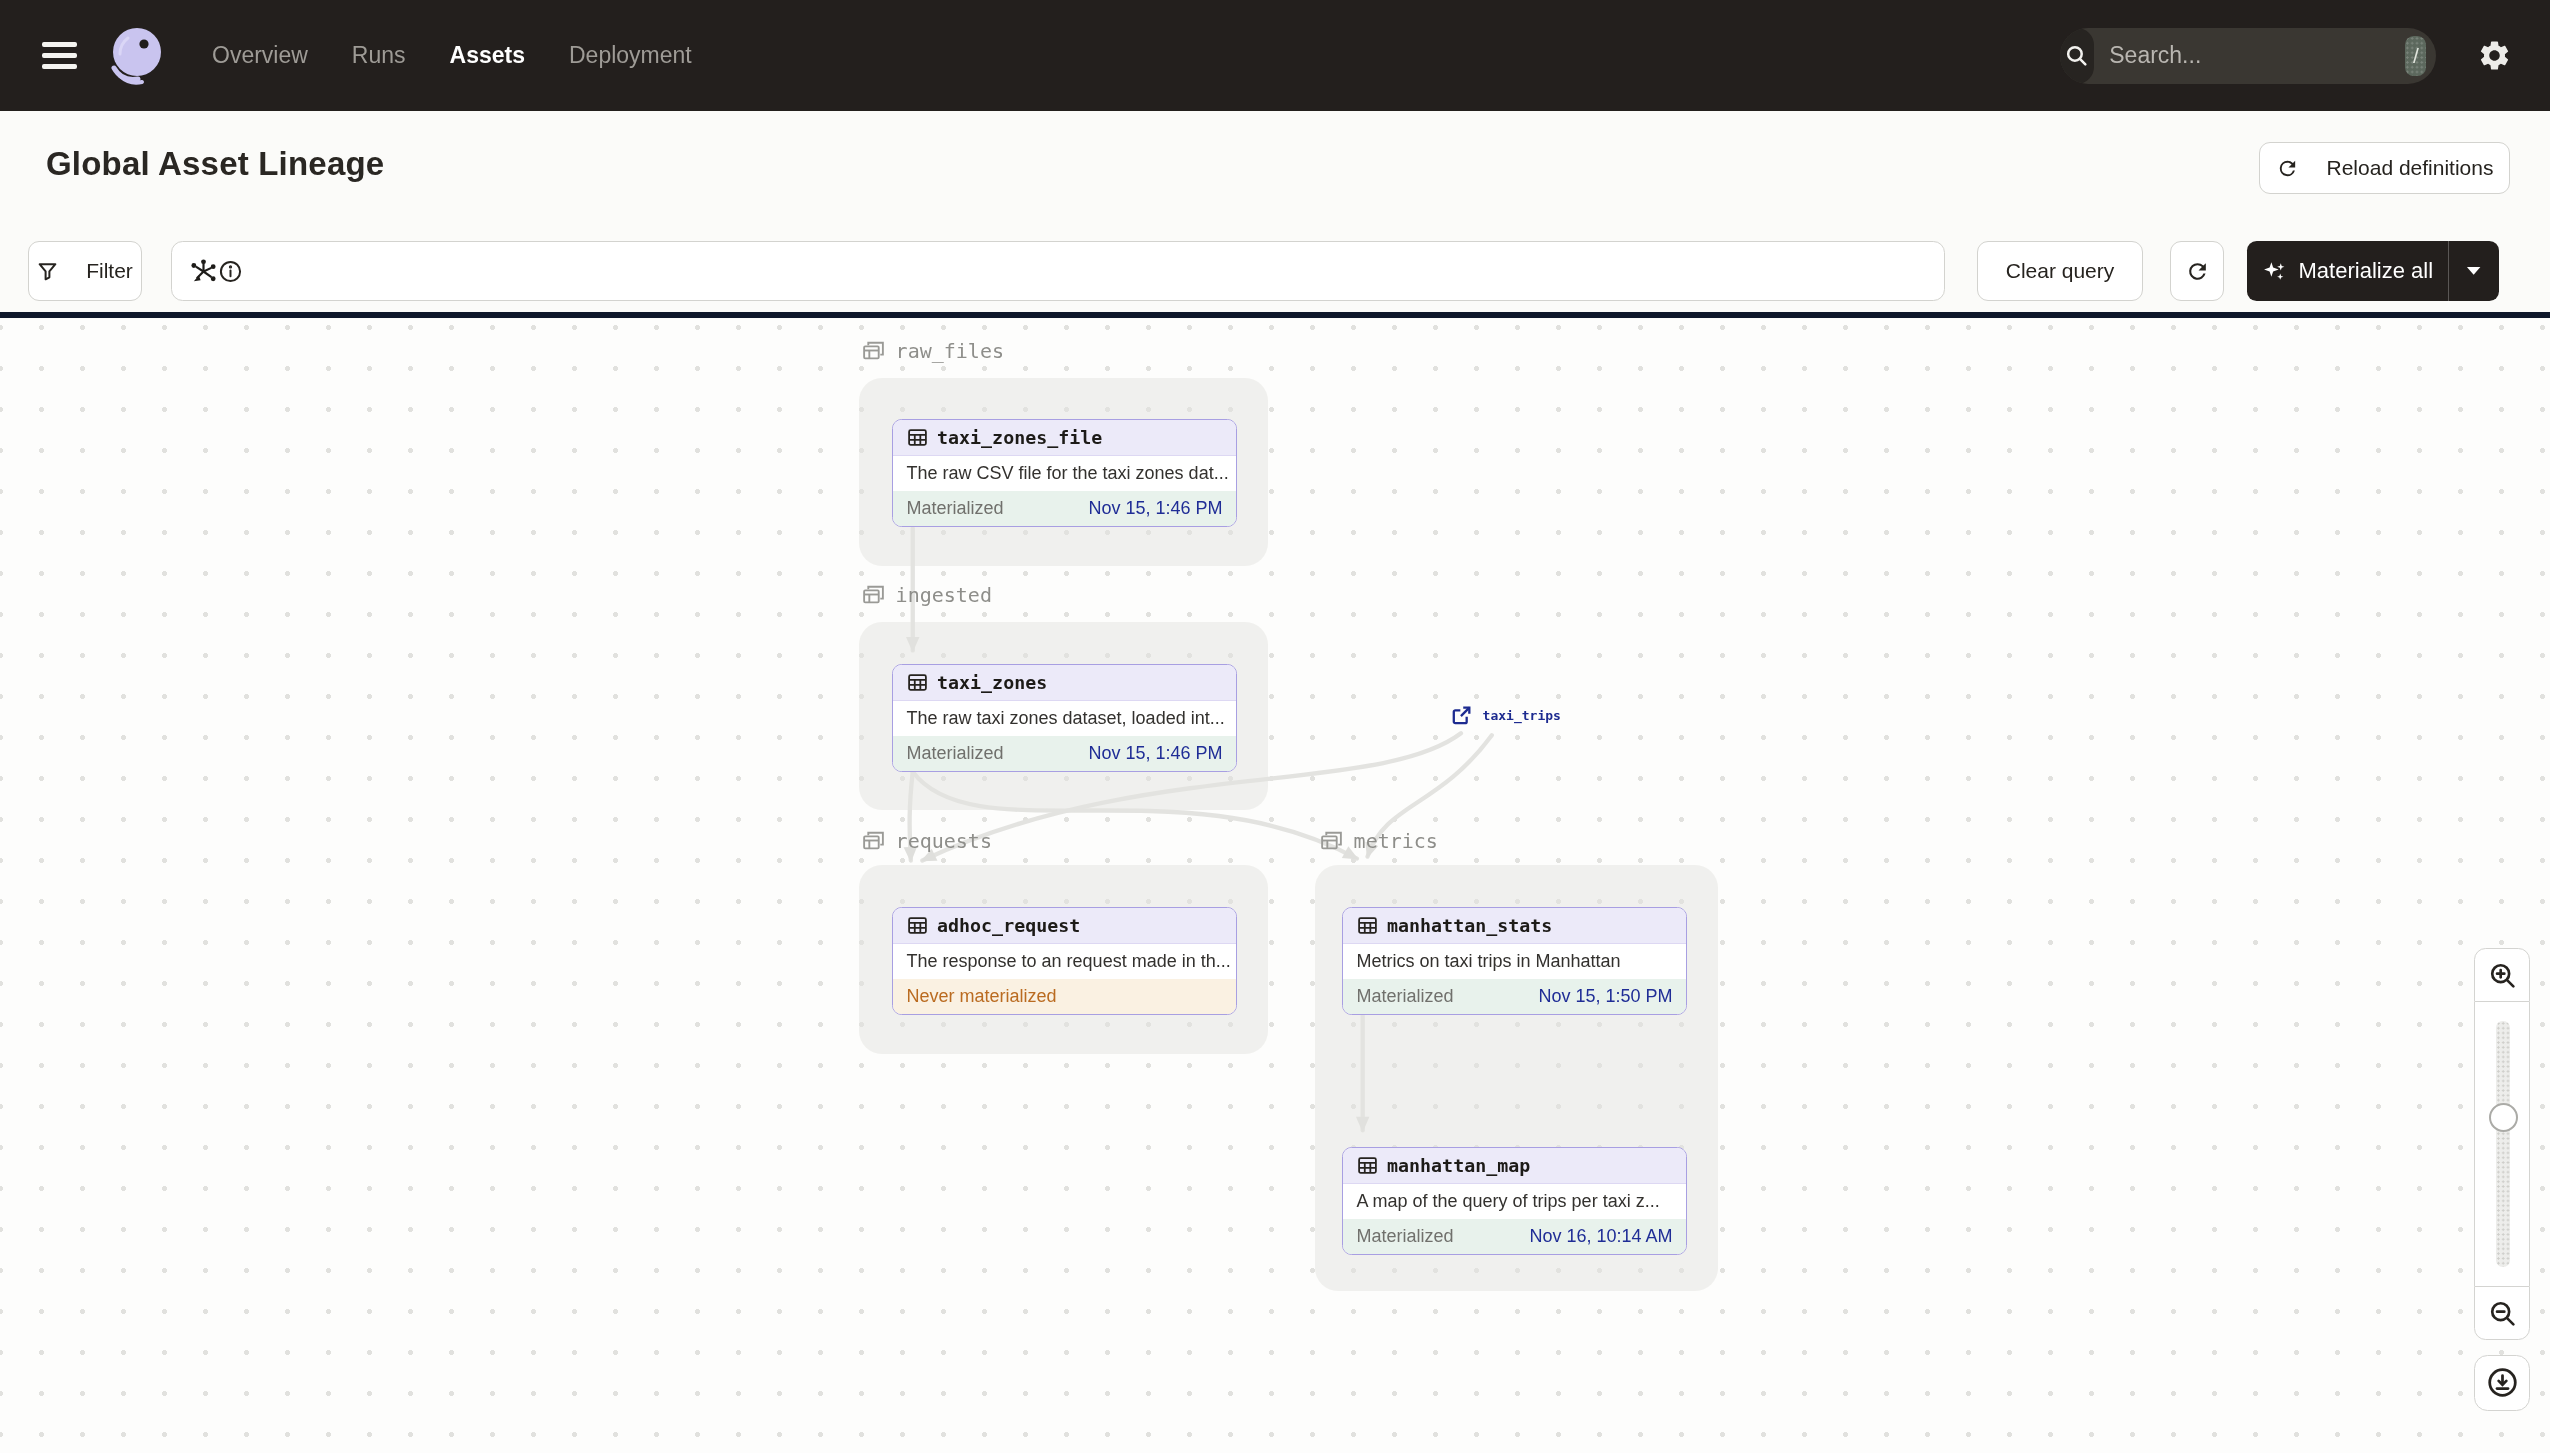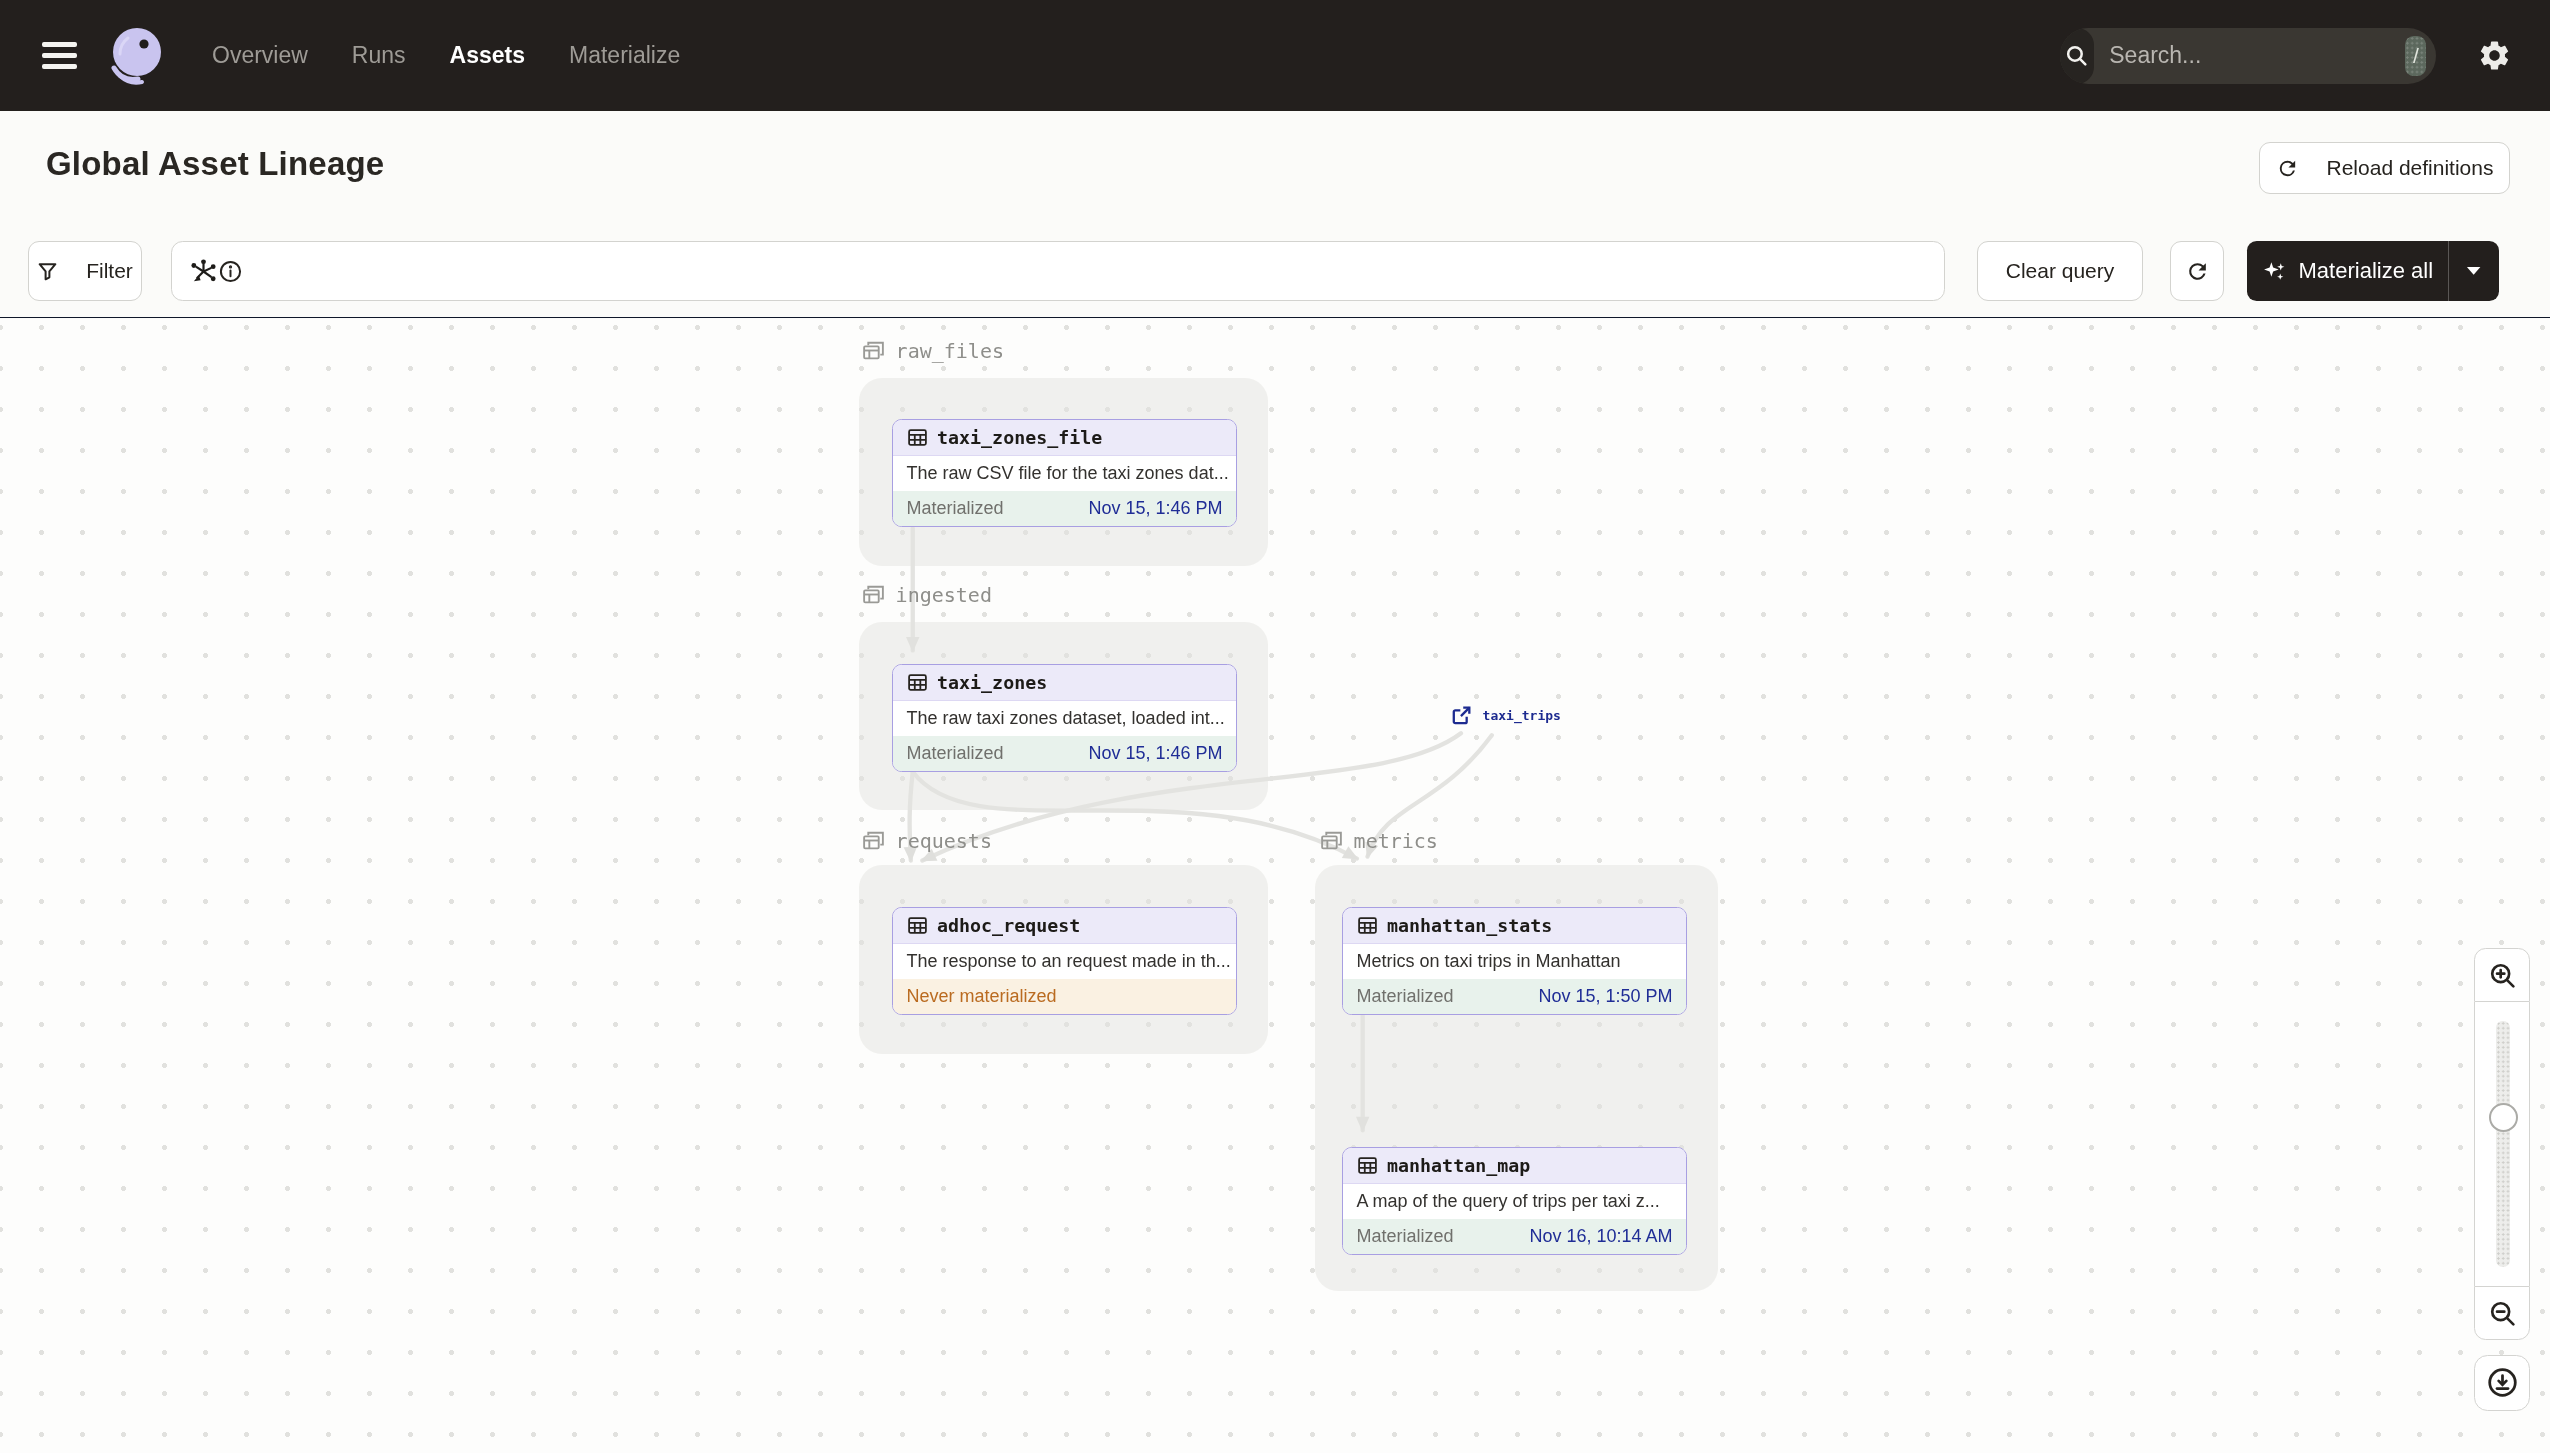--- a/index.html
+++ b/index.html
@@ -25,21 +25,21 @@
   .gearbtn { margin-left:37px; width:42px; height:42px; display:flex; align-items:center; justify-content:center; cursor:pointer; }
 
   
   .page-header { position:absolute; left:0; top:111px; width:2550px; height:101px; background:#FBFBF9; }
   .page-title { position:absolute; left:46px; top:34px; font-size:33px; font-weight:bold; color:#2A2723; letter-spacing:0.2px; }
   .btn { background:#FFFFFF; border:1px solid #D3D3CF; border-radius:11px; color:#26231F; font-size:21px;
          display:flex; align-items:center; justify-content:center; gap:28px; cursor:pointer; }
   .reload-btn { position:absolute; left:2259px; top:31px; width:251px; height:52px; }
 
   
-  .toolbar { position:absolute; left:0; top:212px; width:2550px; height:106px; background:#FBFBF9; border-bottom:1px solid #0f172a; }
+  .toolbar { position:absolute; left:0; top:212px; width:2550px; height:106px; background:#FBFBF9; border-bottom:6px solid #0f172a; }
   .filter-btn { position:absolute; left:28px; top:29px; width:114px; height:60px; }
   .query-wrap { position:absolute; left:171px; top:29px; width:1774px; height:60px; background:#fff; border:1px solid #D3D3CF; border-radius:11.6px; display:flex; align-items:center; }
   .query-icon { margin-left:17.3px; }
   .query-input { flex:1; border:none; outline:none; font-size:22px; color:#26231F; padding-left:13.5px; background:transparent; }
   .info-icon { margin-right:17.3px; cursor:pointer; }
   .clear-btn { position:absolute; left:1977px; top:29px; width:166px; height:60px; }
   .refresh-btn { position:absolute; left:2170px; top:29px; width:54px; height:60px; }
   .mat-btn { position:absolute; left:2247px; top:29px; width:252px; height:60px; background:#231F1D; border-radius:9.6px; display:flex; align-items:center; color:#fff; cursor:pointer; }
   .mat-main { flex:1; display:flex; align-items:center; justify-content:center; gap:11.6px; font-size:22px; height:100%; }
   .mat-divider { width:1px; height:60px; background:rgba(255,255,255,.25); }
@@ -91,21 +91,21 @@
     <circle cx="33" cy="28" r="24" fill="#C9C4EF"></circle>
     <circle cx="40" cy="20" r="4.6" fill="#211E1B"></circle>
     <path d="M10 44 q 8 14 24 11" fill="none" stroke="#C9C4EF" stroke-width="5" stroke-linecap="round"></path>
     <path d="M16 52 q 10 9 22 6" fill="none" stroke="#C9C4EF" stroke-width="4" stroke-linecap="round"></path>
     <path d="M24 14 q -8 6 -8 16" fill="none" stroke="#DAD6F6" stroke-width="3" stroke-linecap="round"></path>
   </svg>
   <div class="navlinks">
     <div class="navlink">Overview</div>
     <div class="navlink">Runs</div>
     <div class="navlink active">Assets</div>
-    <div class="navlink">Materialize</div>
+    <div class="navlink">Deployment</div>
   </div>
   <div class="nav-right">
     <div class="searchpill">
       <div class="search-circ">
         <svg width="25" height="25" viewBox="0 0 24 24" fill="none" stroke="#F2F1EE" stroke-width="2.4" stroke-linecap="round">
           <circle cx="10.5" cy="10.5" r="6.5"></circle>
             <line x1="15.5" y1="15.5" x2="20.5" y2="20.5"></line>
         </svg>
       </div>
       <input class="search-input" placeholder="Search..." style="">

